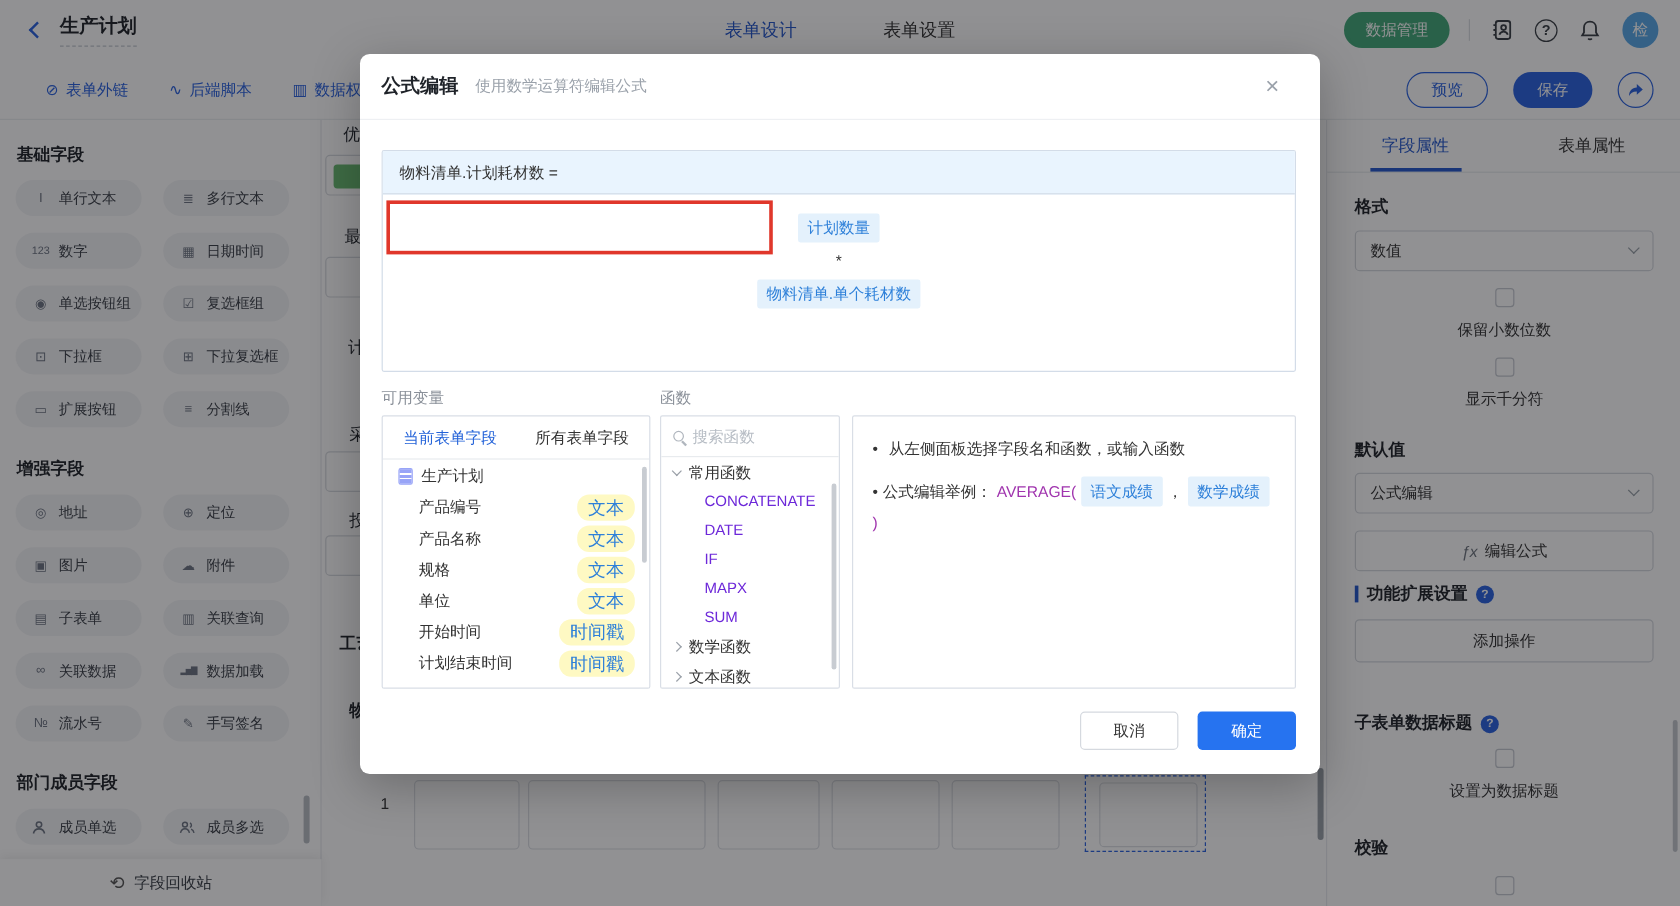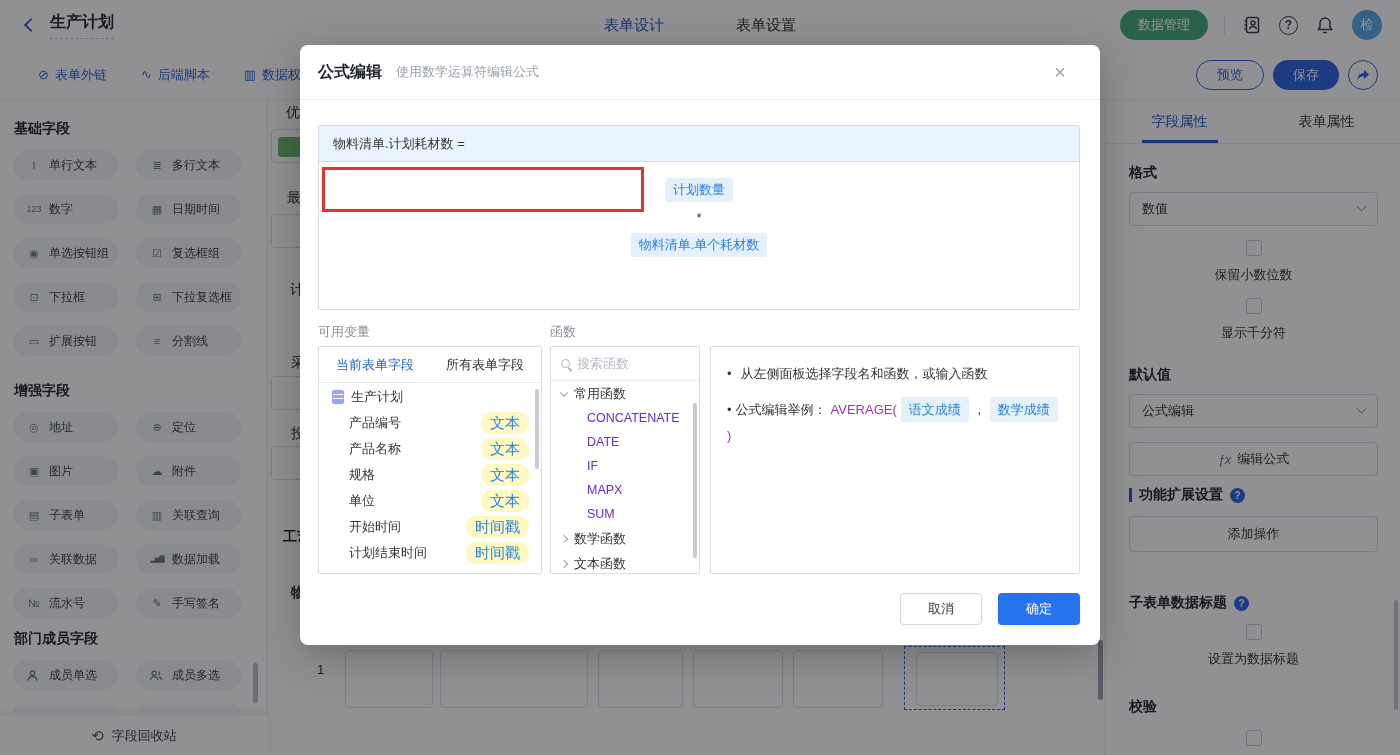--- a/index.html
+++ b/index.html
@@ -19,21 +19,21 @@
   .vdiv { width:1px; height:18px; background:#d9dce0; }
   .tb-ico { width:22px; height:22px; display:flex; align-items:center; justify-content:center; color:#3a3f45; }
   .help-circle { width:19px; height:19px; border:1.6px solid #3a3f45; border-radius:50%; font-size:12px; font-weight:bold; display:flex; align-items:center; justify-content:center; color:#3a3f45; }
   .avatar { width:30px; height:30px; border-radius:50%; background:#58a8e8; color:#fff; font-size:13px; display:flex; align-items:center; justify-content:center; }
 
   
   .toolbar { position:absolute; left:0; top:50px; width:1400px; height:50px; background:#fff; display:flex; align-items:center; z-index:2; border-bottom:1px solid #eceef1; }
   .tool-links { display:flex; gap:34px; margin-left:38px; color:#2b63e0; }
   .tool-link { display:flex; align-items:center; gap:6px; white-space:nowrap; }
   .tool-link .g { font-size:13px; }
-  .tool-right { position:absolute; right:22px; display:flex; align-items:center; gap:9px; }
+  .tool-right { position:absolute; right:22px; display:flex; align-items:center; gap:21px; }
   .btn-outline-blue { border:1px solid #2b63e0; color:#2b63e0; background:#fff; border-radius:16px; height:30px; padding:0 20px; font-size:13px; }
   .btn-blue { border:none; color:#fff; background:#2b63e0; border-radius:16px; height:30px; padding:0 20px; font-size:13px; }
   .share-circle { width:30px; height:30px; border-radius:50%; border:1px solid #2b63e0; background:#fff; display:flex; align-items:center; justify-content:center; }
 
   
   .sidebar { position:absolute; left:0; top:100px; width:268px; height:655px; background:#fff; border-right:1px solid #e8eaee; z-index:2; overflow:hidden; }
   .sec-title { font-size:14px; font-weight:bold; color:#1f2329; margin:20px 0 8px 14px; }
   .pill-grid { display:grid; grid-template-columns:1fr 1fr; gap:14px 18px; padding:0 26px 0 13px; margin-top:12px; }
   .pill { height:30px; border-radius:15px; background:#f3f4f6; display:flex; align-items:center; padding-left:13px; gap:7px; font-size:12px; color:#3b4048; white-space:nowrap; overflow:hidden; }
   .pill .g { color:#6e7683; font-size:11px; width:16px; text-align:center; flex:0 0 auto; }
@@ -263,21 +263,21 @@
       <div class="pill">
           <span class="g">№</span>
           <span>流水号</span>
         </div>
       <div class="pill">
           <span class="g">✎</span>
           <span>手写签名</span>
         </div>
     </div>
 
-    <div class="sec-title" style="margin-top:12px;">部门成员字段</div>
+    <div class="sec-title" style="margin-top:26px;">部门成员字段</div>
     <div class="pill-grid">
       <div class="pill">
         <span class="g">
             <svg class="ic" width="13" height="13" viewBox="0 0 14 14" fill="none" stroke="#6e7683" stroke-width="1.4">
               <circle cx="7" cy="4.5" r="2.4"></circle>
               <path d="M2 12.5c.6-2.8 2.6-4.2 5-4.2s4.4 1.4 5 4.2"></path>
             </svg>
           </span>
         <span>成员单选</span>
       </div>

